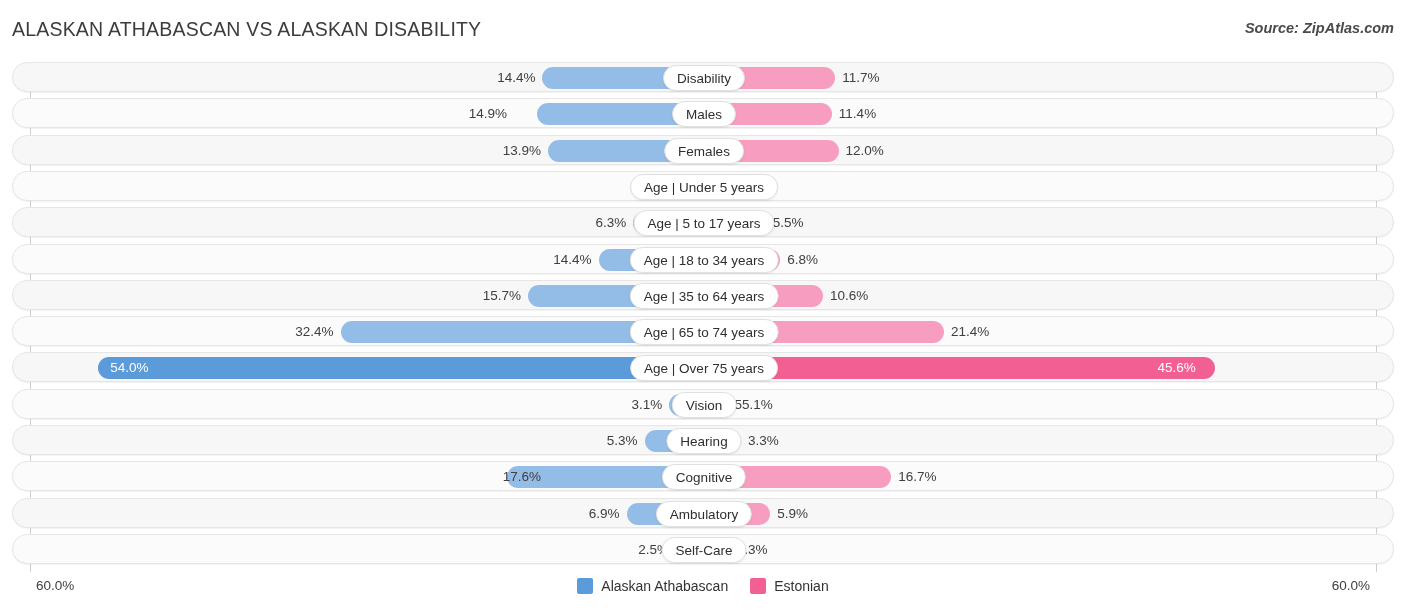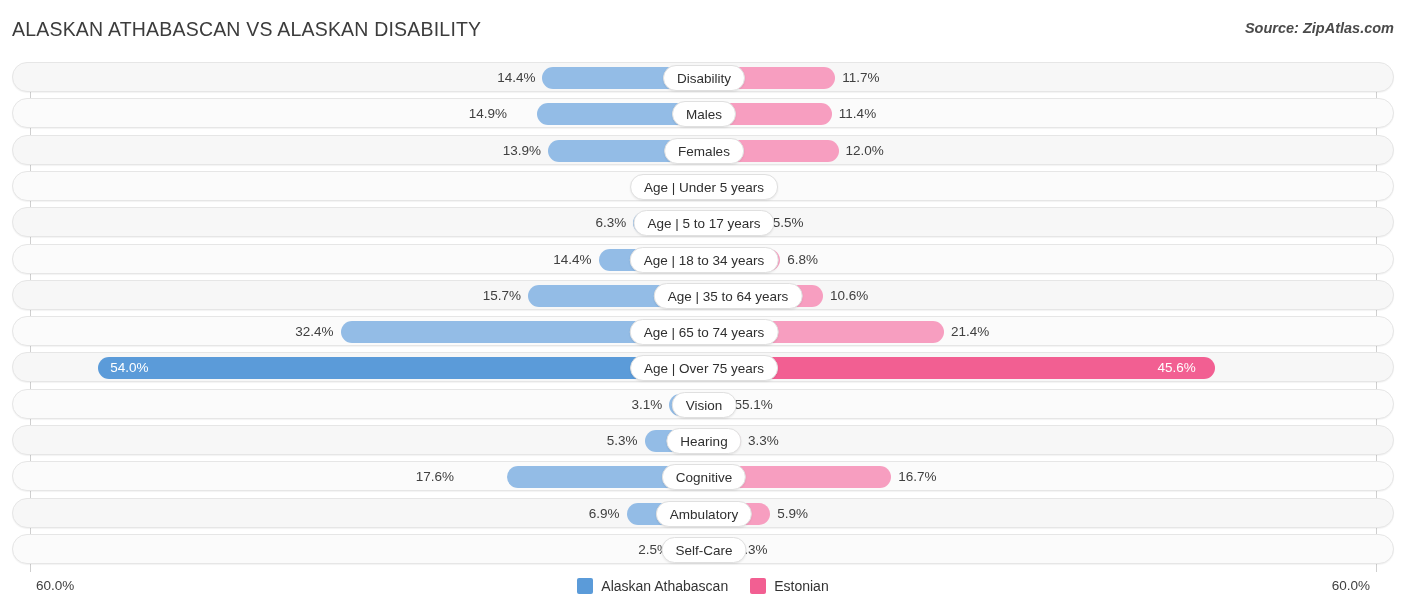--- a/index.html
+++ b/index.html
@@ -233,21 +233,21 @@
         <div class="val val-right" style="left: 774.273px;">6.8%</div>
         <div class="cat-pill" style="left: 691px;">Age | 18 to 34 years</div>
       </div>
     </div>
     <div class="row" style="top: 217.8px;">
       <div class="bars">
         <div class="bar bar-left" style="left: 514.898px; width: 176.102px;"></div>
         <div class="bar bar-right" style="left: 691px; width: 118.897px;"></div>
         <div class="val val-left" style="right: 874.102px;">15.7%</div>
         <div class="val val-right" style="left: 816.897px;">10.6%</div>
-        <div class="cat-pill" style="left: 715px; text-align: right;">Age | 35 to 64 years</div>
+        <div class="cat-pill" style="left: 691px; text-align: right;">Age | 35 to 64 years</div>
       </div>
     </div>
     <div class="row alt" style="top: 254.1px;">
       <div class="bars">
         <div class="bar bar-left" style="left: 327.58px; width: 363.42px;"></div>
         <div class="bar bar-right" style="left: 691px; width: 240.037px;"></div>
         <div class="val val-left" style="right: 1061.42px;">32.4%</div>
         <div class="val val-right" style="left: 938.037px;">21.4%</div>
         <div class="cat-pill" style="left: 691px;">Age | 65 to 74 years</div>
       </div>
@@ -276,21 +276,21 @@
         <div class="bar bar-right" style="left: 691px; width: 37.015px;"></div>
         <div class="val val-left" style="right: 757.448px;">5.3%</div>
         <div class="val val-right" style="left: 735.015px;">3.3%</div>
         <div class="cat-pill" style="left: 691px;">Hearing</div>
       </div>
     </div>
     <div class="row alt" style="top: 399.3px;">
       <div class="bars">
         <div class="bar bar-left" style="left: 493.587px; width: 197.413px;"></div>
         <div class="bar bar-right" style="left: 691px; width: 187.318px;"></div>
-        <div class="val val-left" style="right: 941px;">17.6%</div>
+        <div class="val val-left" style="right: 854px;">17.6%</div>
         <div class="val val-right" style="left: 885.318px;">16.7%</div>
         <div class="cat-pill" style="left: 691px;">Cognitive</div>
       </div>
     </div>
     <div class="row" style="top: 435.6px;">
       <div class="bars">
         <div class="bar bar-left" style="left: 613.605px; width: 77.395px;"></div>
         <div class="bar bar-right" style="left: 691px; width: 66.1783px;"></div>
         <div class="val val-left" style="right: 775.395px;">6.9%</div>
         <div class="val val-right" style="left: 764.178px;">5.9%</div>

